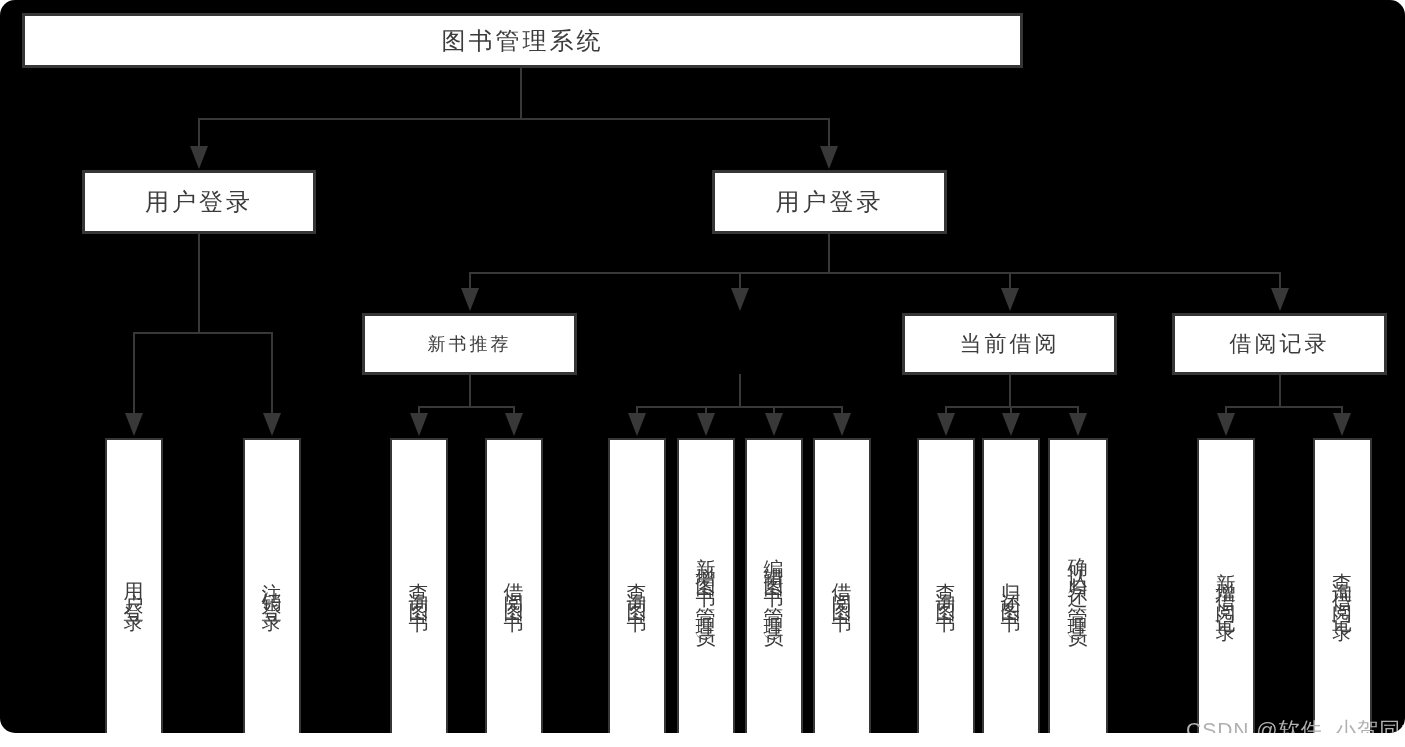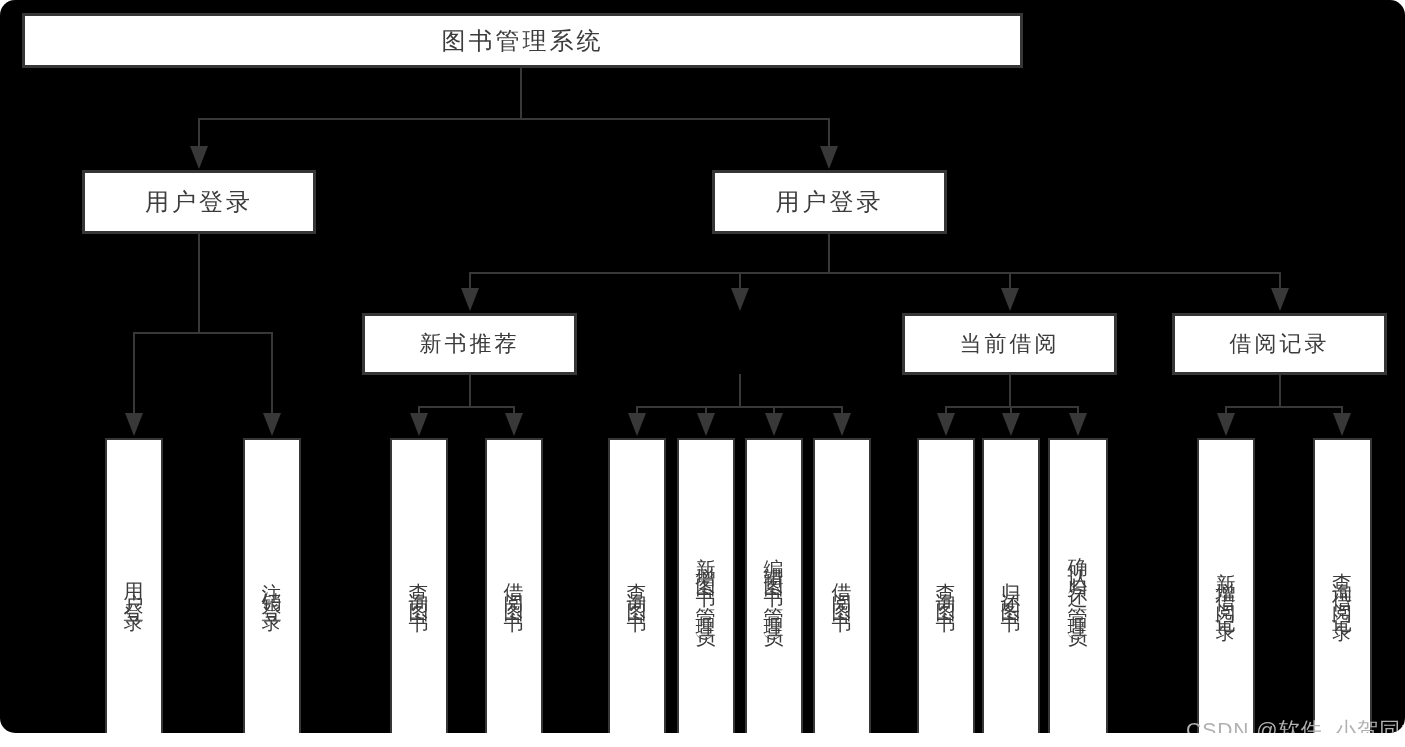--- a/index.html
+++ b/index.html
@@ -118,21 +118,21 @@
       <polygon points="1217,413 1235,413 1226,436"></polygon>
       <polygon points="1333,413 1351,413 1342,436"></polygon>
     </g>
   </svg>
 
   <div class="hbox" style="left:22px; top:13px; width:1001px; height:55px;">图书管理系统</div>
 
   <div class="hbox" style="left:82px; top:170px; width:234px; height:64px;">用户登录</div>
   <div class="hbox" style="left:712px; top:170px; width:235px; height:64px;">用户登录</div>
 
-  <div class="hbox" style="left:362px; top:313px; width:215px; height:62px; font-size:22px;text-align:right;">新书推荐</div>
+  <div class="hbox" style="left:362px; top:313px; width:215px; height:62px; font-size:18px;text-align:right;">新书推荐</div>
   <div class="hbox" style="left:1172px; top:313px; width:215px; height:62px; font-size:22px;">借阅记录</div>
   <div class="hbox" style="left:902px; top:313px; width:215px; height:62px; font-size:22px;">当前借阅</div>
 
   <div class="vbox" style="left:105px;">
     <span class="vtext">用户登录</span>
   </div>
   <div class="vbox" style="left:243px;">
     <span class="vtext">注销登录</span>
   </div>
 

